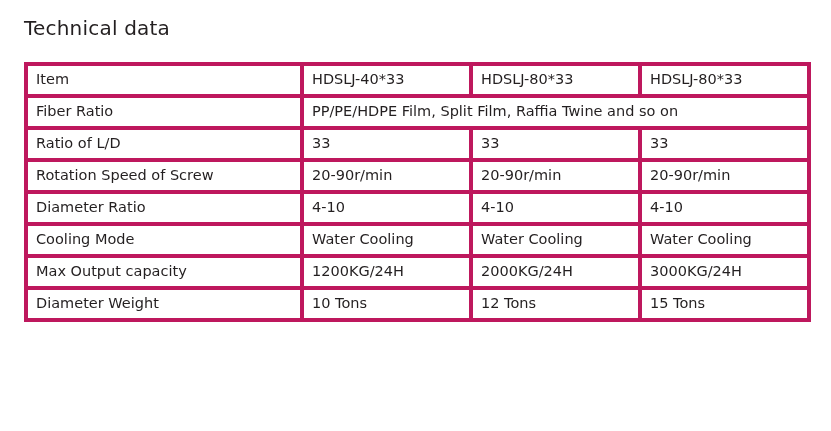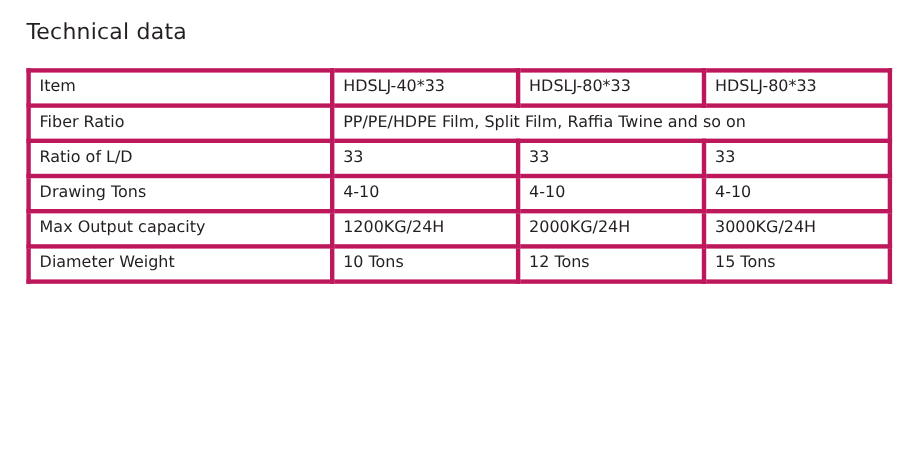--- a/index.html
+++ b/index.html
@@ -92,28 +92,40 @@
           <td class="span3" colspan="3">PP/PE/HDPE Film, Split Film, Raffia Twine and so on</td>
         </tr>
 
         <tr>
           <td>Ratio of L/D</td>
           <td>33</td>
           <td>33</td>
           <td>33</td>
         </tr>
 
+        <tr>
+          <td>Rotation Speed of Screw</td>
+          <td>20-90r/min</td>
+          <td>20-90r/min</td>
+          <td>20-90r/min</td>
+        </tr>
 
         <tr>
-          <td>Drawing Tons</td>
+          <td>Diameter Ratio</td>
           <td>4-10</td>
           <td>4-10</td>
           <td>4-10</td>
         </tr>
 
+        <tr>
+          <td>Cooling Mode</td>
+          <td>Water Cooling</td>
+          <td>Water Cooling</td>
+          <td>Water Cooling</td>
+        </tr>
 
 
         <tr>
           <td>Max Output capacity</td>
           <td>1200KG/24H</td>
           <td>2000KG/24H</td>
           <td>3000KG/24H</td>
         </tr>
 
         <tr>

